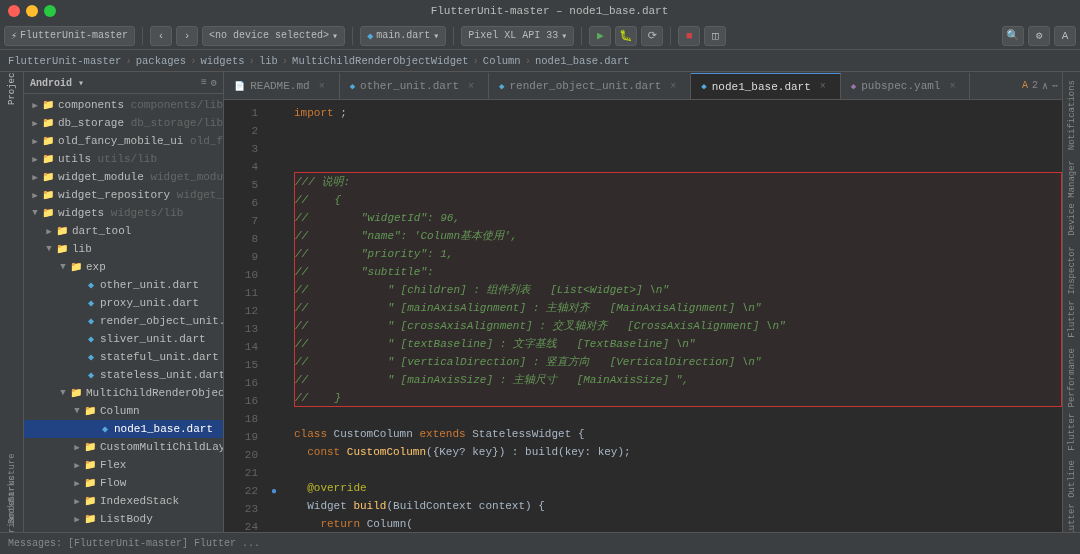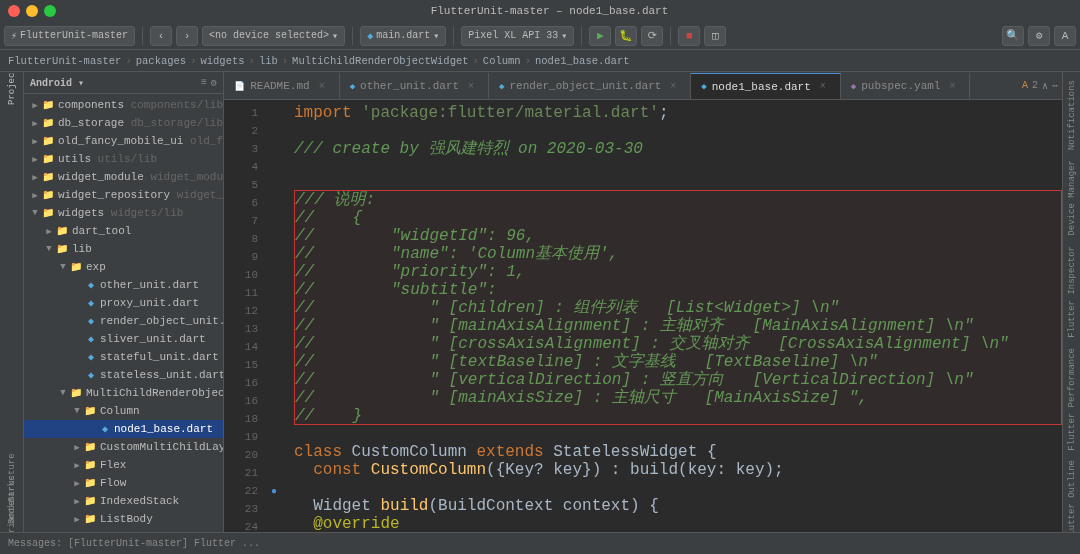--- a/index.html
+++ b/index.html
@@ -274,21 +274,21 @@
       text-align: right;
       padding: 4px 6px 4px 0;
       flex-shrink: 0;
       overflow: hidden;
     }
     .line-numbers div { height: 18px; }
     .code-content {
       flex: 1;
       padding: 4px 0 4px 10px;
       overflow: auto;
-      font-size: 16px;
+      font-size: 11px;
       line-height: 18px;
     }
     .code-line {
       height: 18px;
       white-space: pre;
       display: flex;
       align-items: center;
     }
 
     
@@ -641,45 +641,44 @@
         <div style="height:18px;"></div>
         <div style="height:18px; display:flex; align-items:center; justify-content:center;">
           <span style="color:#4a90d9;font-size:10px;">●</span>
         </div>
         <div style="height:18px;"></div>
         <div style="height:18px;"></div>
 
       </div>
 
       <div class="code-content">
-        <div class="code-line"><span class="kw">import </span><span class="str">'package:flutter/material.dart'</span><span>;</span></div>
+        <div class="code-line"><span class="kw">import </span><span>;</span></div>
         <div class="code-line"></div>
-        <div class="code-line"><span class="cm">/// create by 强风建特烈 on 2020-03-30</span></div>
 
         <div style="border-left: 1.5px solid #cc3333; border-right: 1.5px solid #cc3333; border-top: 1.5px solid #cc3333; background: rgba(204,51,51,0.05); margin-top: 32px;">
           <div class="code-line"><span class="cm">/// 说明:</span></div>
           <div class="code-line"><span class="cm">//    {</span></div>
           <div class="code-line"><span class="cm">//        "widgetId": 96,</span></div>
           <div class="code-line"><span class="cm">//        "name": 'Column基本使用',</span></div>
           <div class="code-line"><span class="cm">//        "priority": 1,</span></div>
           <div class="code-line"><span class="cm">//        "subtitle":</span></div>
           <div class="code-line"><span class="cm">//            " [children] : 组件列表   [List&lt;Widget&gt;] \n"</span></div>
           <div class="code-line"><span class="cm">//            " [mainAxisAlignment] : 主轴对齐   [MainAxisAlignment] \n"</span></div>
           <div class="code-line"><span class="cm">//            " [crossAxisAlignment] : 交叉轴对齐   [CrossAxisAlignment] \n"</span></div>
           <div class="code-line"><span class="cm">//            " [textBaseline] : 文字基线   [TextBaseline] \n"</span></div>
           <div class="code-line"><span class="cm">//            " [verticalDirection] : 竖直方向   [VerticalDirection] \n"</span></div>
           <div class="code-line"><span class="cm">//            " [mainAxisSize] : 主轴尺寸   [MainAxisSize] ",</span></div>
           <div class="code-line" style="border-bottom: 1.5px solid #cc3333;"><span class="cm">//    }</span></div>
         </div>
         <div class="code-line"></div>
         <div class="code-line"><span class="kw">class </span><span style="color:#a9b7c6;">CustomColumn </span><span class="kw">extends </span><span style="color:#a9b7c6;">StatelessWidget</span><span> {</span></div>
         <div class="code-line"><span>  </span><span class="kw">const </span><span style="color:#ffc66d;">CustomColumn</span><span>({Key? key}) : build(key: key);</span></div>
         <div class="code-line"></div>
+        <div class="code-line"><span>  </span><span class="ann">@override</span></div>
         <div class="code-line"><span>  </span><span style="color:#a9b7c6;">Widget </span><span style="color:#ffc66d;">build</span><span>(BuildContext context) {</span></div>
-        <div class="code-line"><span>  </span><span class="ann">@override</span></div>
         <div class="code-line"><span>    </span><span class="kw">return </span><span style="color:#a9b7c6;">Column</span><span>(</span></div>
 
       </div>
     </div>
   </div>
 
   <div class="right-sidebar">
     <div class="right-sidebar-label">Notifications</div>
     <div class="right-sidebar-label">Device Manager</div>
     <div class="right-sidebar-label">Flutter Inspector</div>

